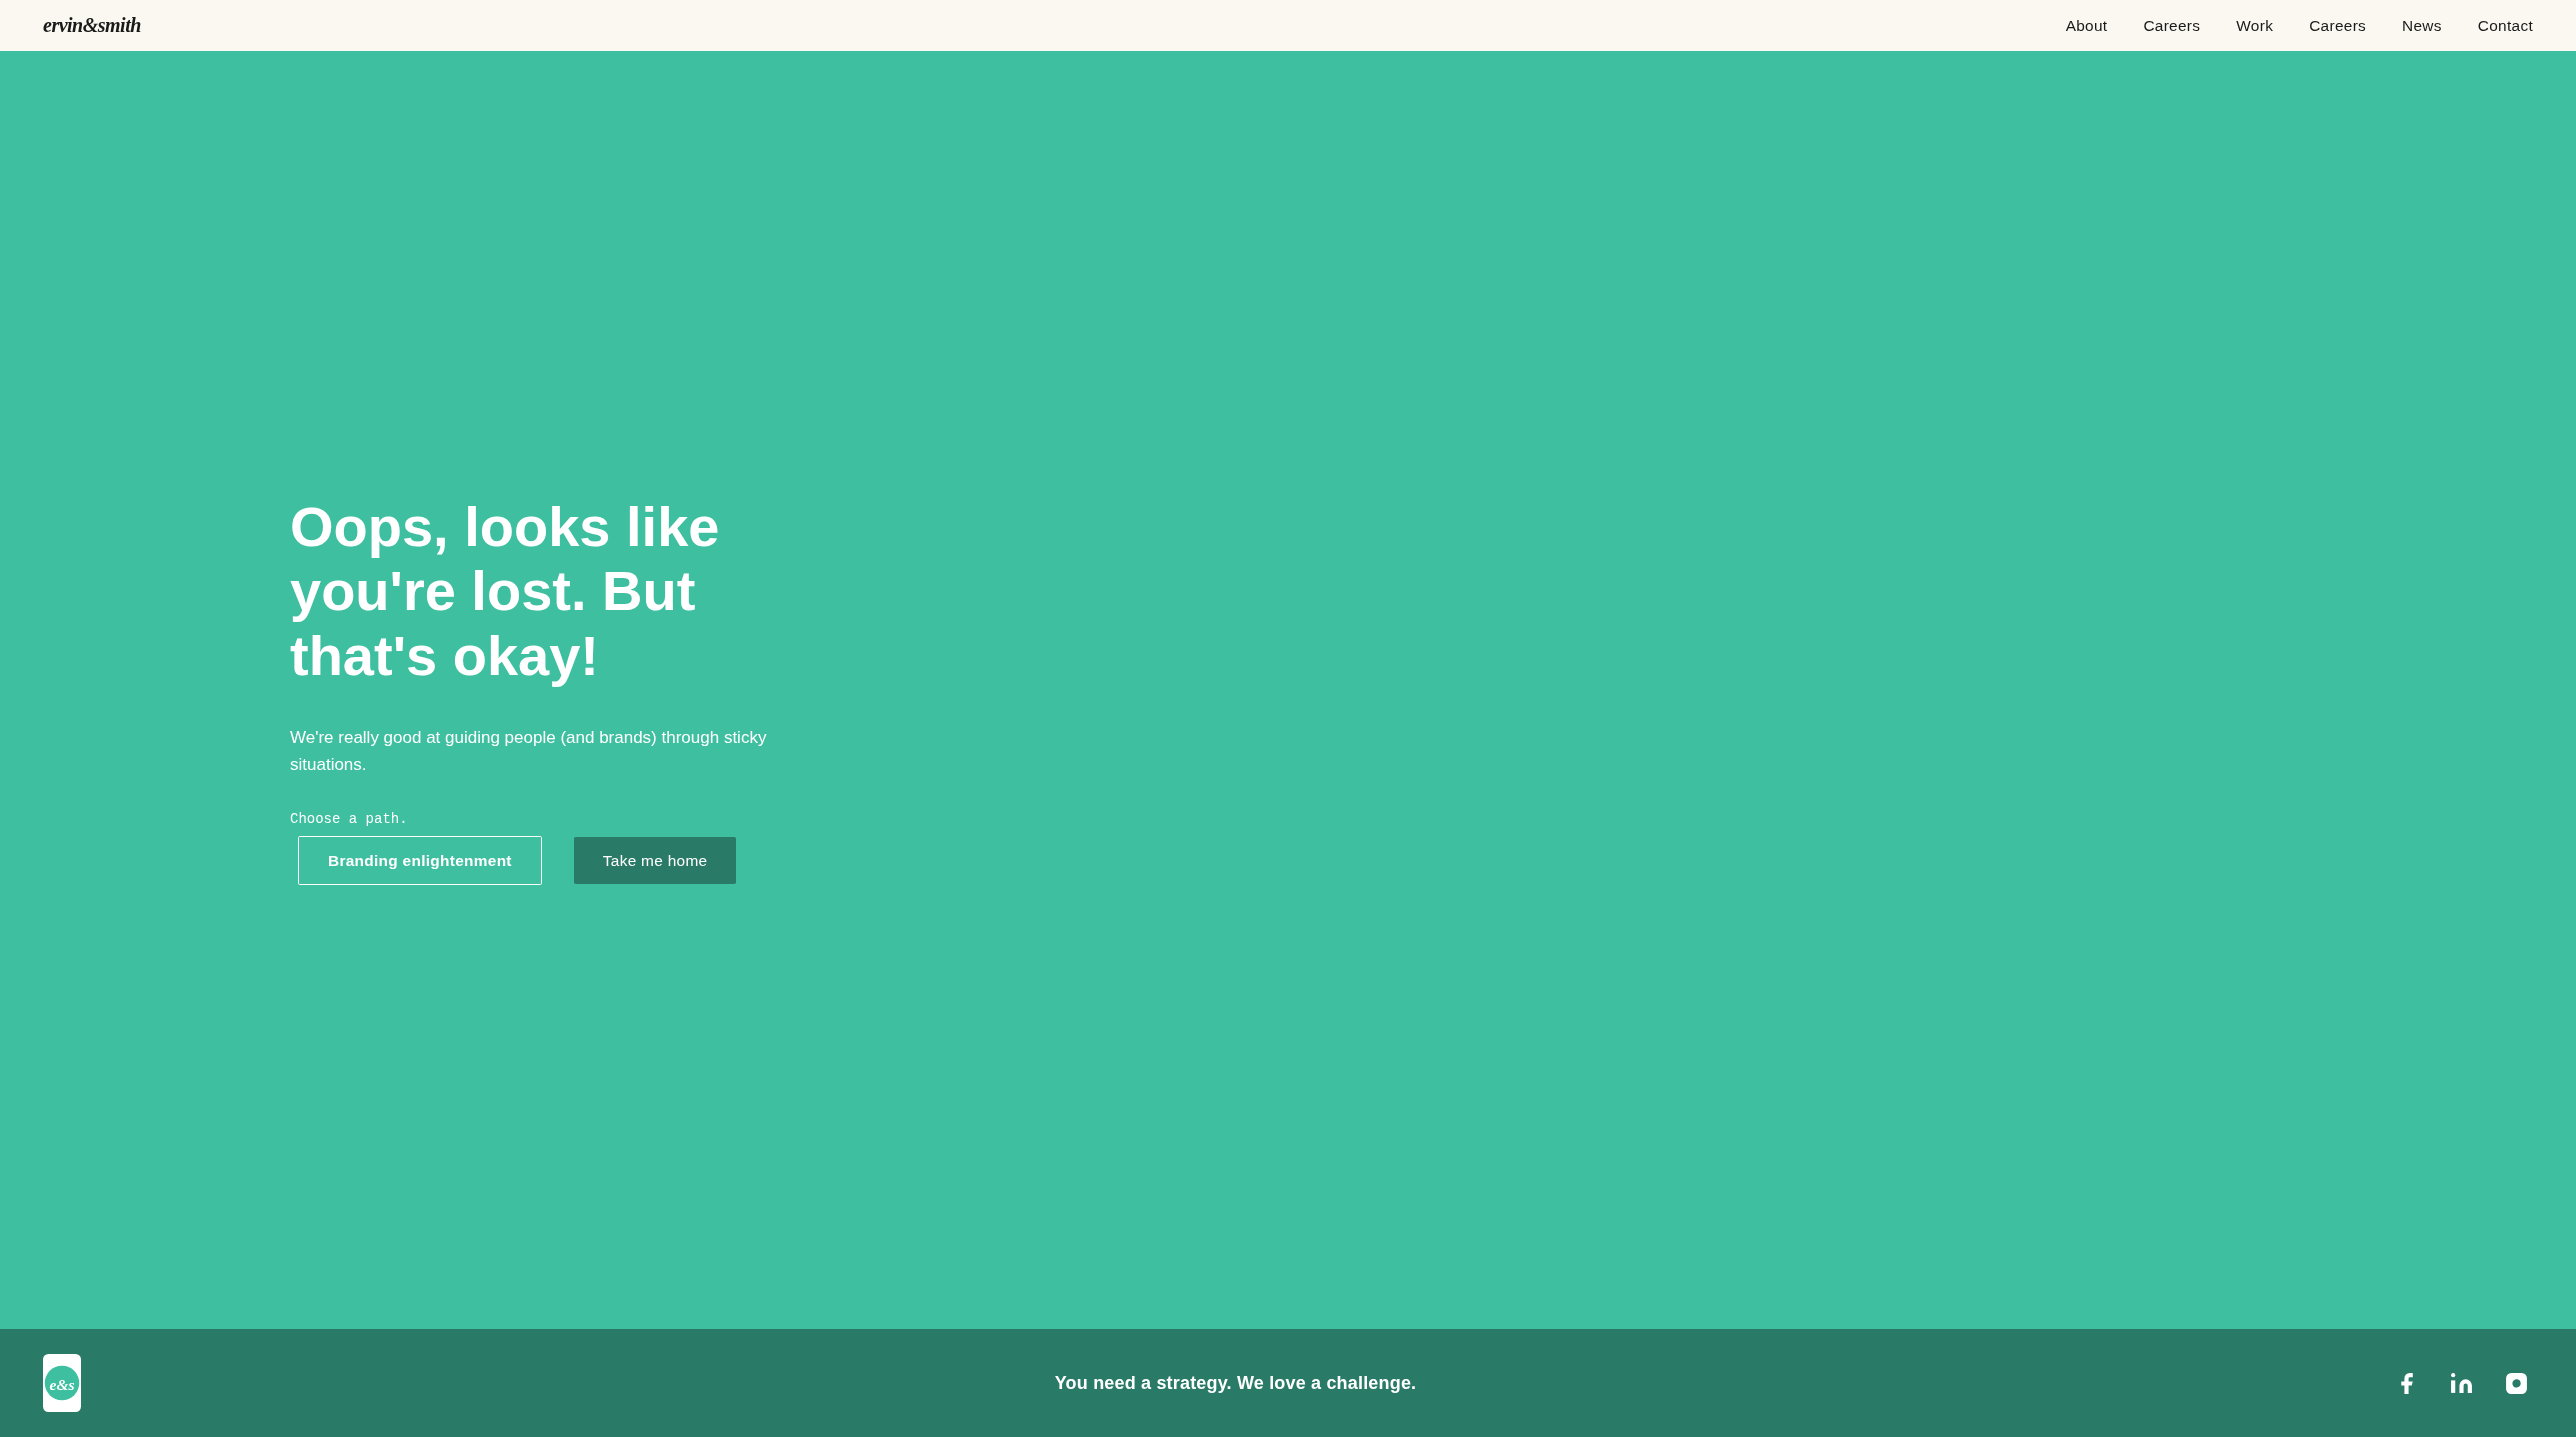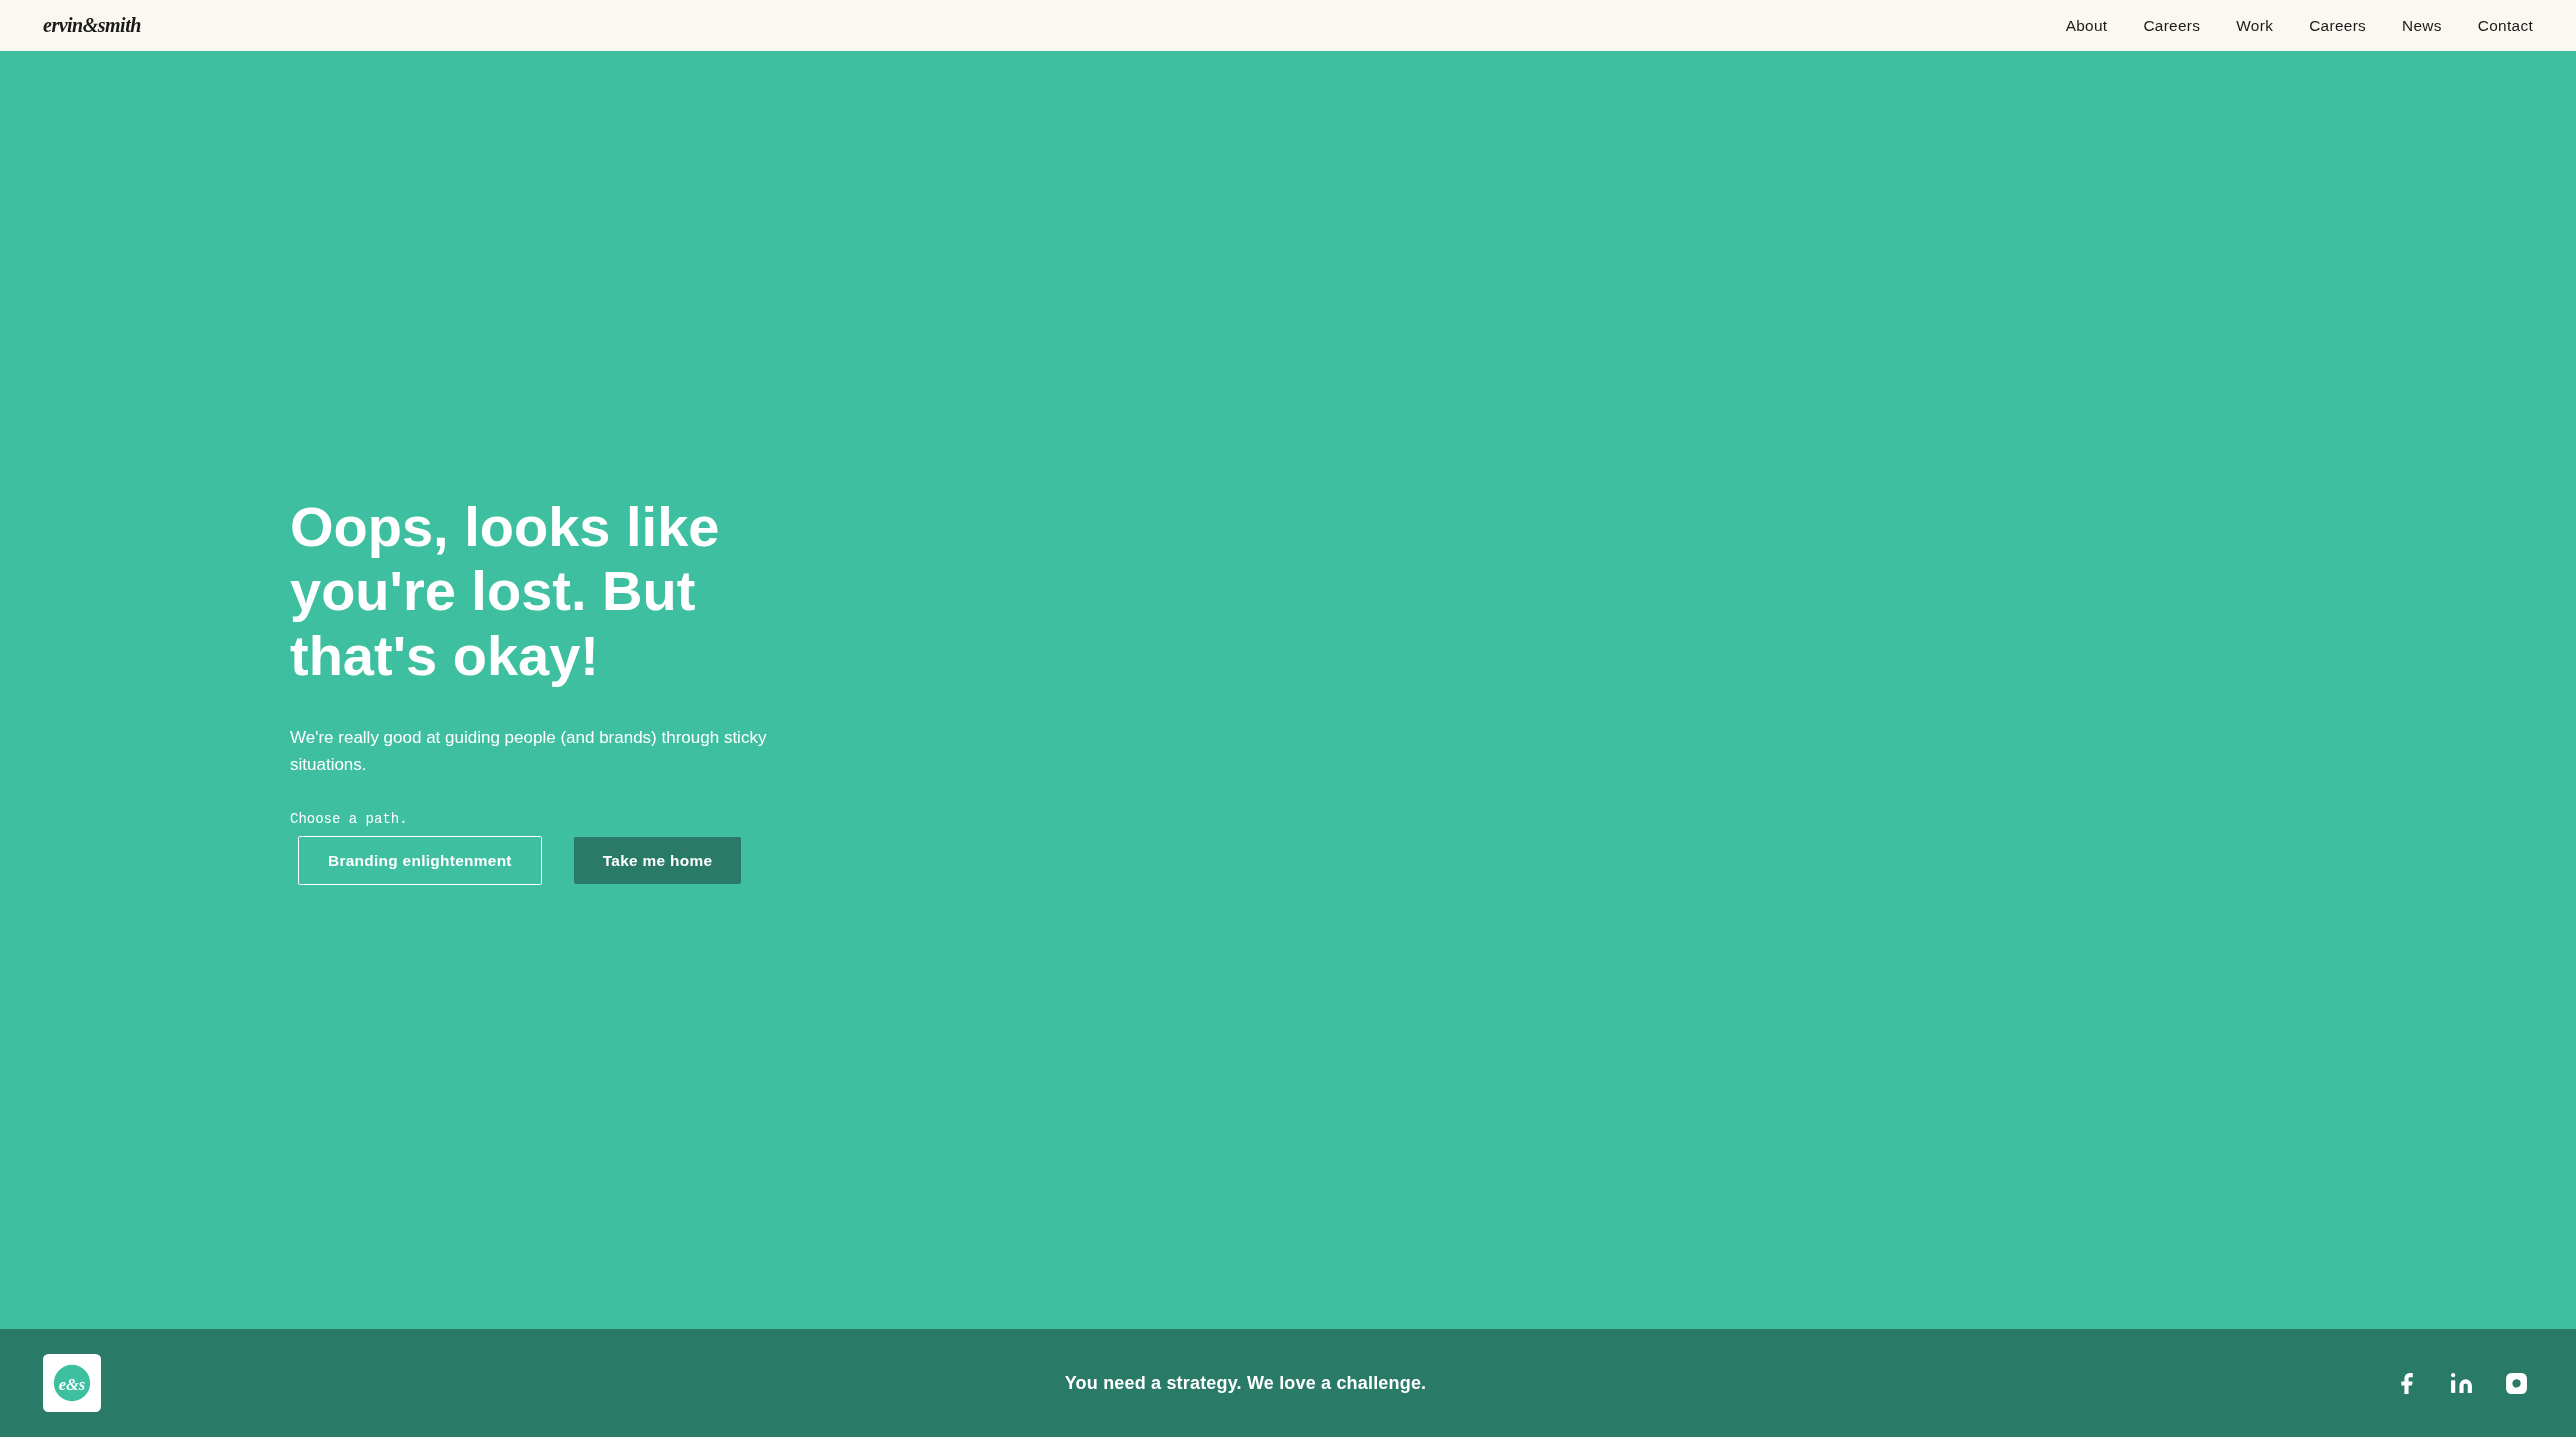--- a/index.html
+++ b/index.html
@@ -108,44 +108,44 @@
       border-radius: 1.8px;
       transition: background 0.2s;
     }
 
     .btn-secondary {
       background-color: #2a7a68;
       color: #ffffff;
       border: none;
       padding: 14.5px 29px;
       font-size: 15.4px;
-      font-weight: 700;
+      font-weight: 400;
       cursor: pointer;
       letter-spacing: 0.02em;
       border-radius: 1.8px;
       transition: background 0.2s;
     }
 
     
     footer {
       background-color: #2a7a68;
       padding: 25px 43px;
       display: flex;
       align-items: center;
       justify-content: space-between;
     }
 
     .footer-logo {
-      width: 58px;
+      width: 38px;
       height: 58px;
       background-color: #ffffff;
       border-radius: 5.4px;
       display: flex;
       align-items: center;
-      justify-content: center;
+      justify-content: flex-end;
     }
 
     
     .footer-logo svg {
       width: 40px;
       height: 40px;
     }
 
     .footer-tagline {
       color: #ffffff;

